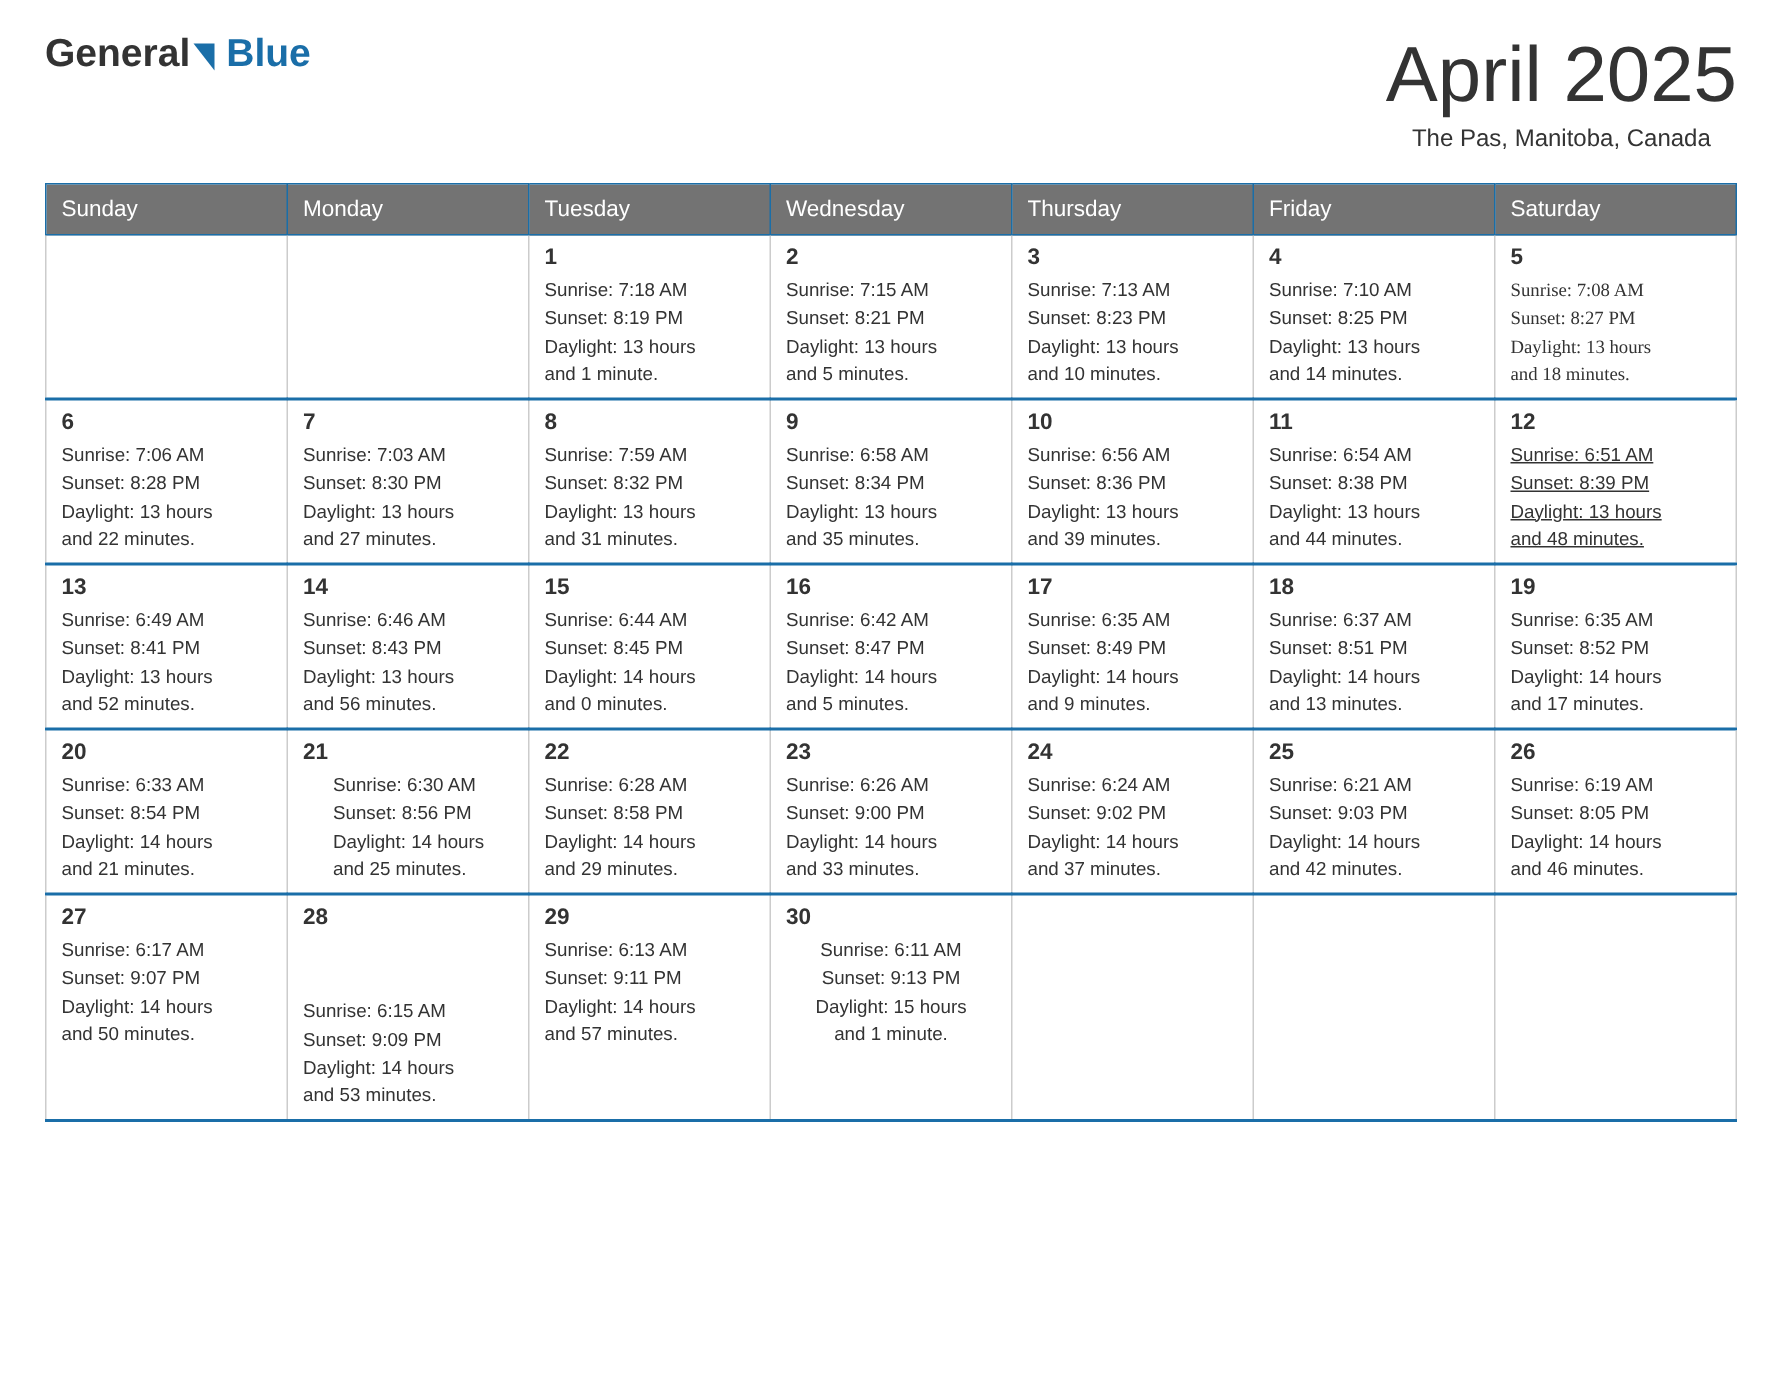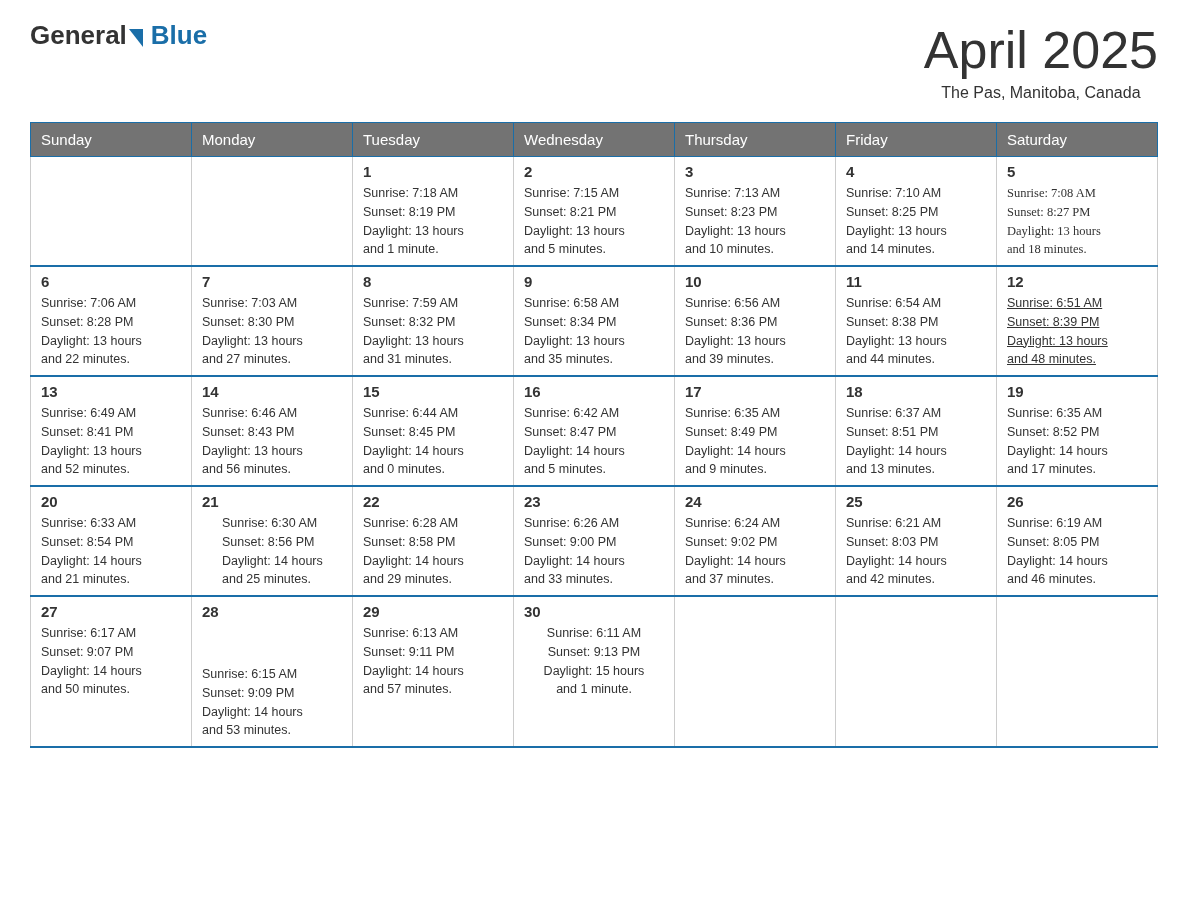--- a/index.html
+++ b/index.html
@@ -301,21 +301,21 @@
         <td>
           <span class="day-num">24</span>
           <div class="day-info" style="white-space: pre-line;">Sunrise: 6:24 AM
 Sunset: 9:02 PM
 Daylight: 14 hours
 and 37 minutes.</div>
         </td>
         <td>
           <span class="day-num">25</span>
           <div class="day-info" style="white-space: pre-line;">Sunrise: 6:21 AM
-Sunset: 8:03 PM
+Sunset: 9:03 PM
 Daylight: 14 hours
 and 42 minutes.</div>
         </td>
         <td>
           <span class="day-num">26</span>
           <div class="day-info" style="white-space: pre-line;">Sunrise: 6:19 AM
 Sunset: 8:05 PM
 Daylight: 14 hours
 and 46 minutes.</div>
         </td>

